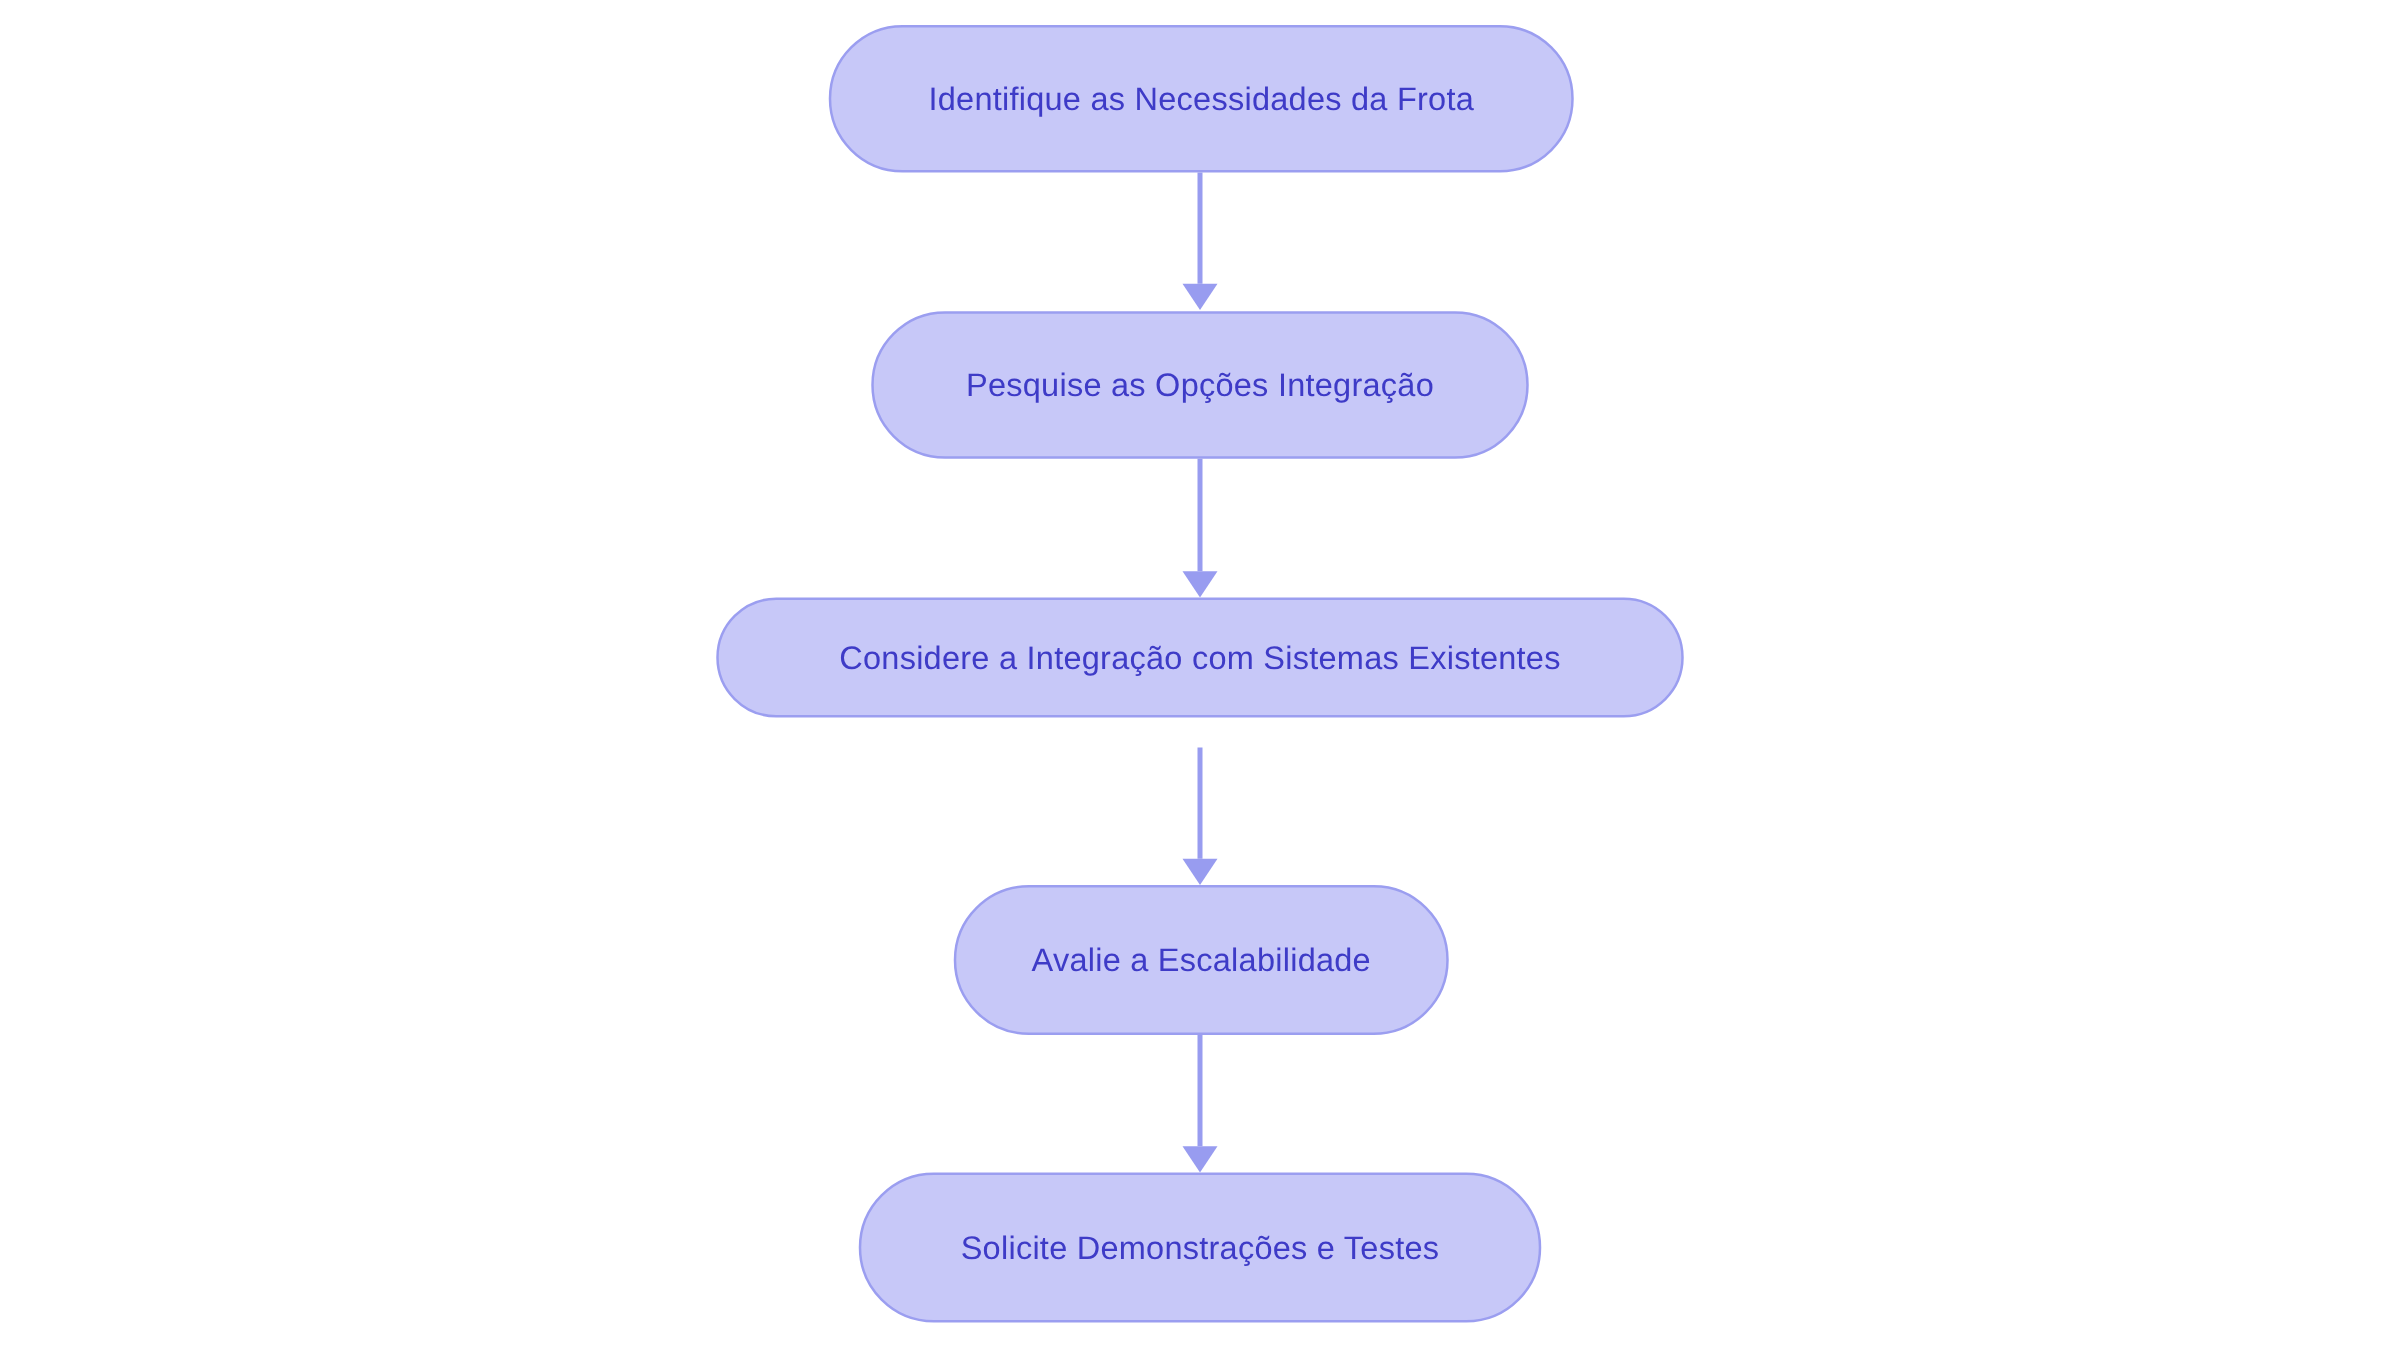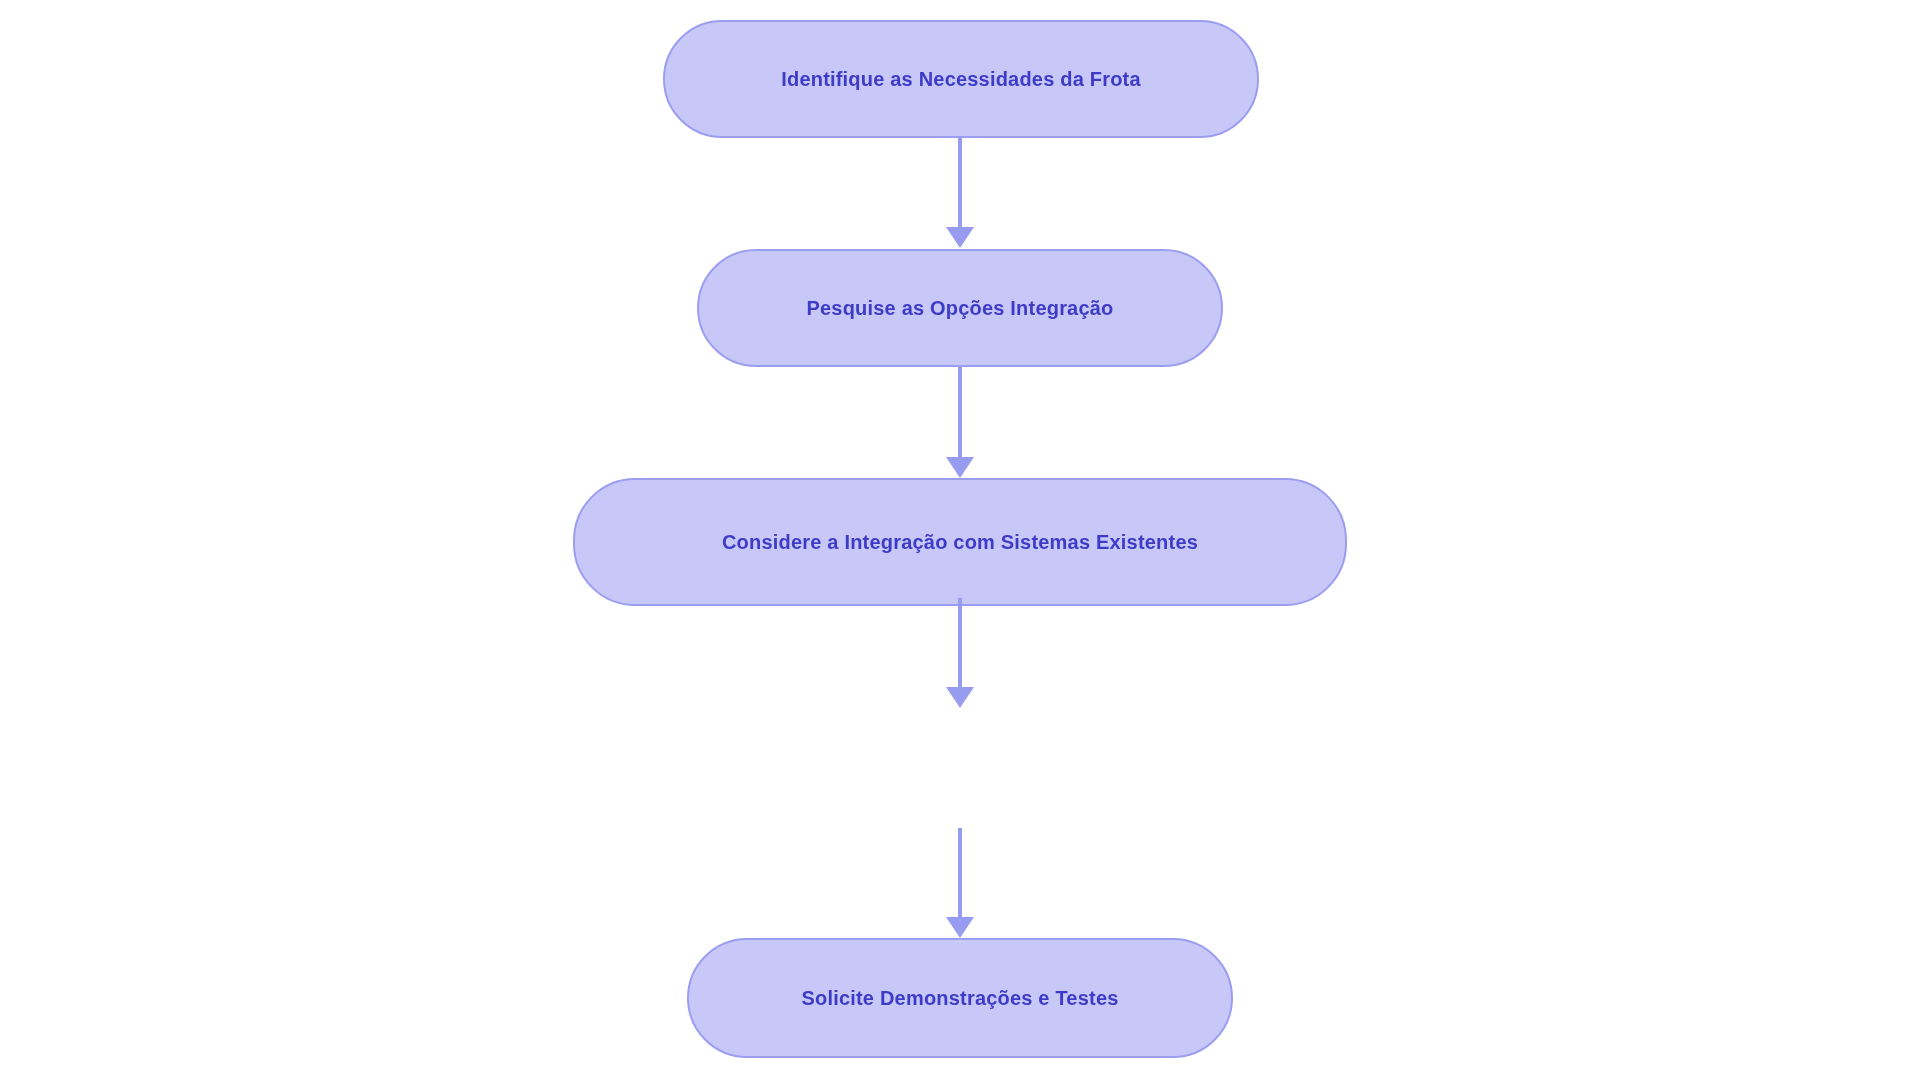--- a/index.html
+++ b/index.html
@@ -19,29 +19,28 @@
     position: absolute;
     box-sizing: border-box;
     display: flex;
     align-items: center;
     justify-content: center;
     text-align: center;
     border-radius: 62px;
     background: var(--node-fill, #c7c8f8);
     border: 2px solid var(--node-border, #9b9ef0);
     color: var(--text-color, #3e3bc7);
-    font-size: 20px;
+    font-size: 26px;
     line-height: 1.25;
     letter-spacing: 0.2px;
     padding: 0 30px;
-    font-weight: bold;
   }
   .node-1 { left: 663px; top: 20px;  width: 596px; height: 118px; }
   .node-2 { left: 697px; top: 249px; width: 526px; height: 118px; }
-  .node-3 { left: 573px; top: 478px; width: 774px; height: 128px; }
+  .node-3 { left: 573px; top: 478px; width: 774px; height: 96px; }
   .node-4 { left: 763px; top: 708px; width: 396px; height: 120px; }
   .node-5 { left: 687px; top: 938px; width: 546px; height: 120px; }
 
   .edge {
     position: absolute;
     left: 960px;
     transform: translateX(-50%);
     width: 28px;
     display: flex;
     flex-direction: column;
@@ -83,20 +82,21 @@
     <div class="edge-head"></div>
   </div>
 
   <div class="node node-3">Considere a Integração com Sistemas Existentes</div>
 
   <div class="edge edge-3">
     <div class="edge-line"></div>
     <div class="edge-head"></div>
   </div>
 
+  <div class="node node-4">Avalie a Escalabilidade</div>
 
   <div class="edge edge-4">
     <div class="edge-line"></div>
     <div class="edge-head"></div>
   </div>
 
   <div class="node node-5">Solicite Demonstrações e Testes</div>
 
 </div>
 

